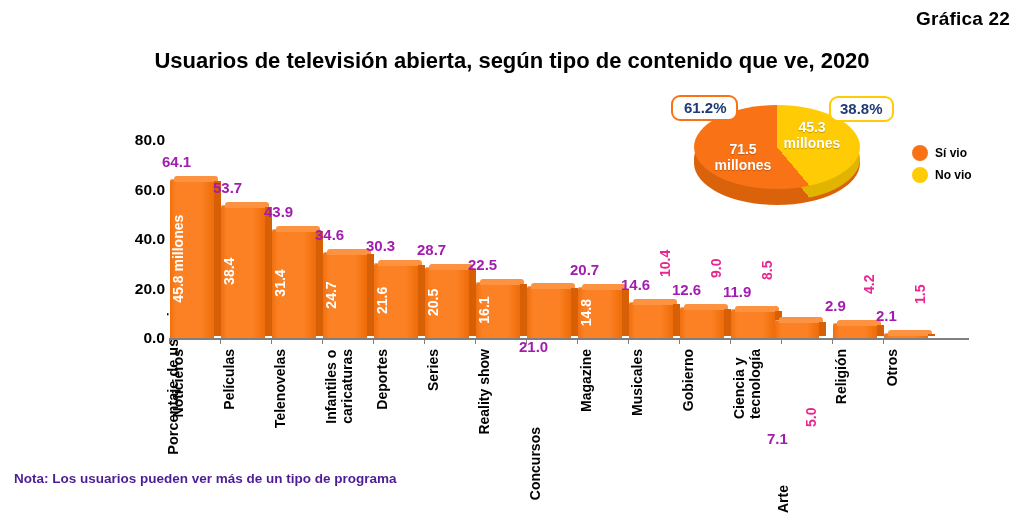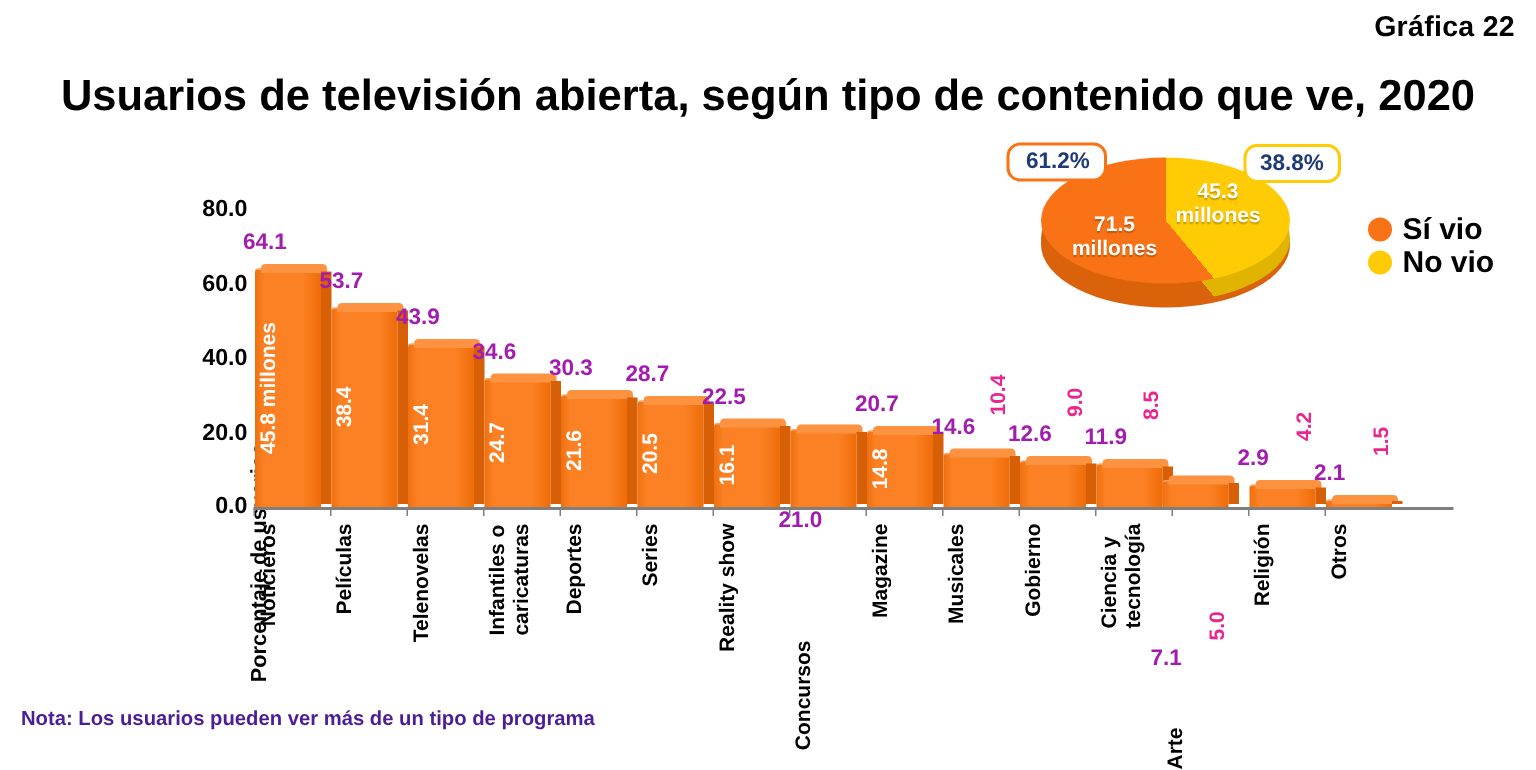--- a/index.html
+++ b/index.html
@@ -8,21 +8,21 @@
     font-family:"Liberation Sans", sans-serif;
     position:relative;
   }
   .fig-number{
     position:absolute; top:8px; right:14px;
     font-size:19px; font-weight:bold; color:#000;
     letter-spacing:.2px;
   }
   .chart-title{
     position:absolute; top:48px; left:0; width:1024px;
-    text-align:center; font-size:29px; font-weight:bold; color:#000;
+    text-align:center; font-size:22px; font-weight:bold; color:#000;
   }
 
   
   .plot{
     position:absolute; left:0; top:0; width:1024px; height:513px;
   }
   .ylabel{
     position:absolute; left:80px; top:137px;
     width:206px; height:18px;
     transform:rotate(-90deg); transform-origin:left top;
@@ -107,21 +107,21 @@
   }
   .callout{
     position:absolute; padding:2px 9px 3px 9px; border-radius:9px;
     background:#fff; font-size:15px; font-weight:bold; color:#1f3b73;
     border:2.5px solid #f97316;
   }
   .callout.yellow{border-color:#ffcb05;}
   .legend{position:absolute; left:912px; top:142px;}
   .leg-row{display:flex; align-items:center; height:22px;}
   .dot{width:16px;height:16px;border-radius:50%;margin-right:7px;}
-  .leg-txt{font-size:20px;font-weight:bold;color:#000;}
+  .leg-txt{font-size:12px;font-weight:bold;color:#000;}
 
   .note{
     position:absolute; left:14px; top:470px;
     font-size:13.5px; font-weight:bold; color:#4c1d95; line-height:17px;
   }
 </style>
 </head>
 <body>
 
 <div class="fig-number">Gráfica 22</div>

